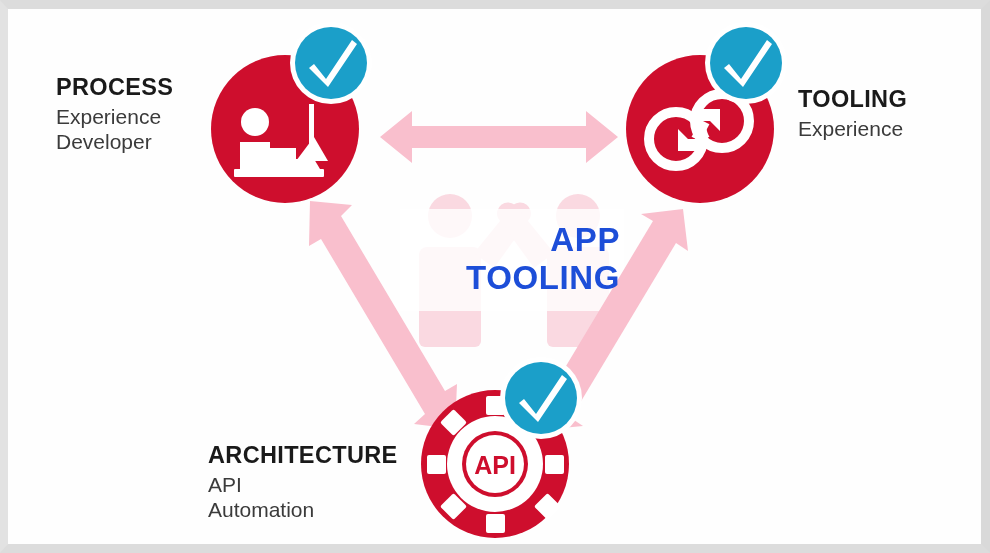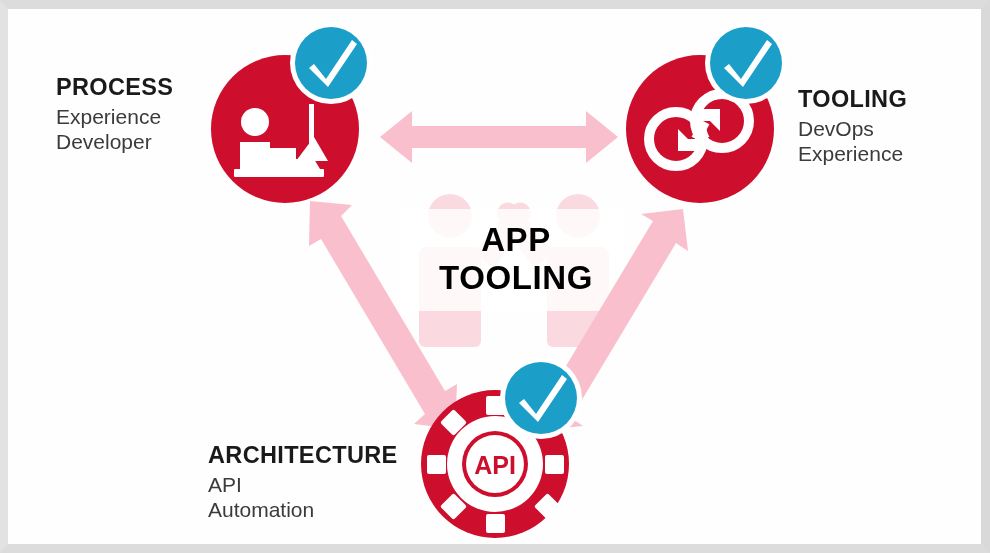--- a/index.html
+++ b/index.html
@@ -68,26 +68,26 @@
   #label-tooling  { left: 48px;  top: 64px;  text-align: left; }
   #label-process  { left: 790px; top: 76px;  text-align: left; }
   #label-architecture { left: 200px; top: 432px; text-align: left; }
 
   
   #center-title {
     position: absolute;
     left: 404px;
     top: 212px;
     width: 208px;
-    text-align: center;
+    text-align: right;
     font-size: 33px;
     font-weight: 700;
     letter-spacing: 0.6px;
     line-height: 1.15;
-    color: #000000;
+    color: #1d4ed8;
     pointer-events: none;
   }
   #center-title .ct-line { display: block; }
 </style>
 </head>
 <body>
 
 <div id="diagram-frame">
   <div id="canvas">
 
@@ -230,21 +230,20 @@
     </div>
 
     <div class="label-block" id="label-tooling">
       <div class="label-title">PROCESS</div>
       <div class="label-sub">Experience</div>
       <div class="label-sub">Developer</div>
     </div>
 
     <div class="label-block" id="label-process">
       <div class="label-title">TOOLING</div>
-      <div class="label-sub">DevOps</div>
       <div class="label-sub">Experience</div>
     </div>
 
     <div class="label-block" id="label-architecture">
       <div class="label-title">ARCHITECTURE</div>
       <div class="label-sub">API</div>
       <div class="label-sub">Automation</div>
     </div>
 
   </div>

